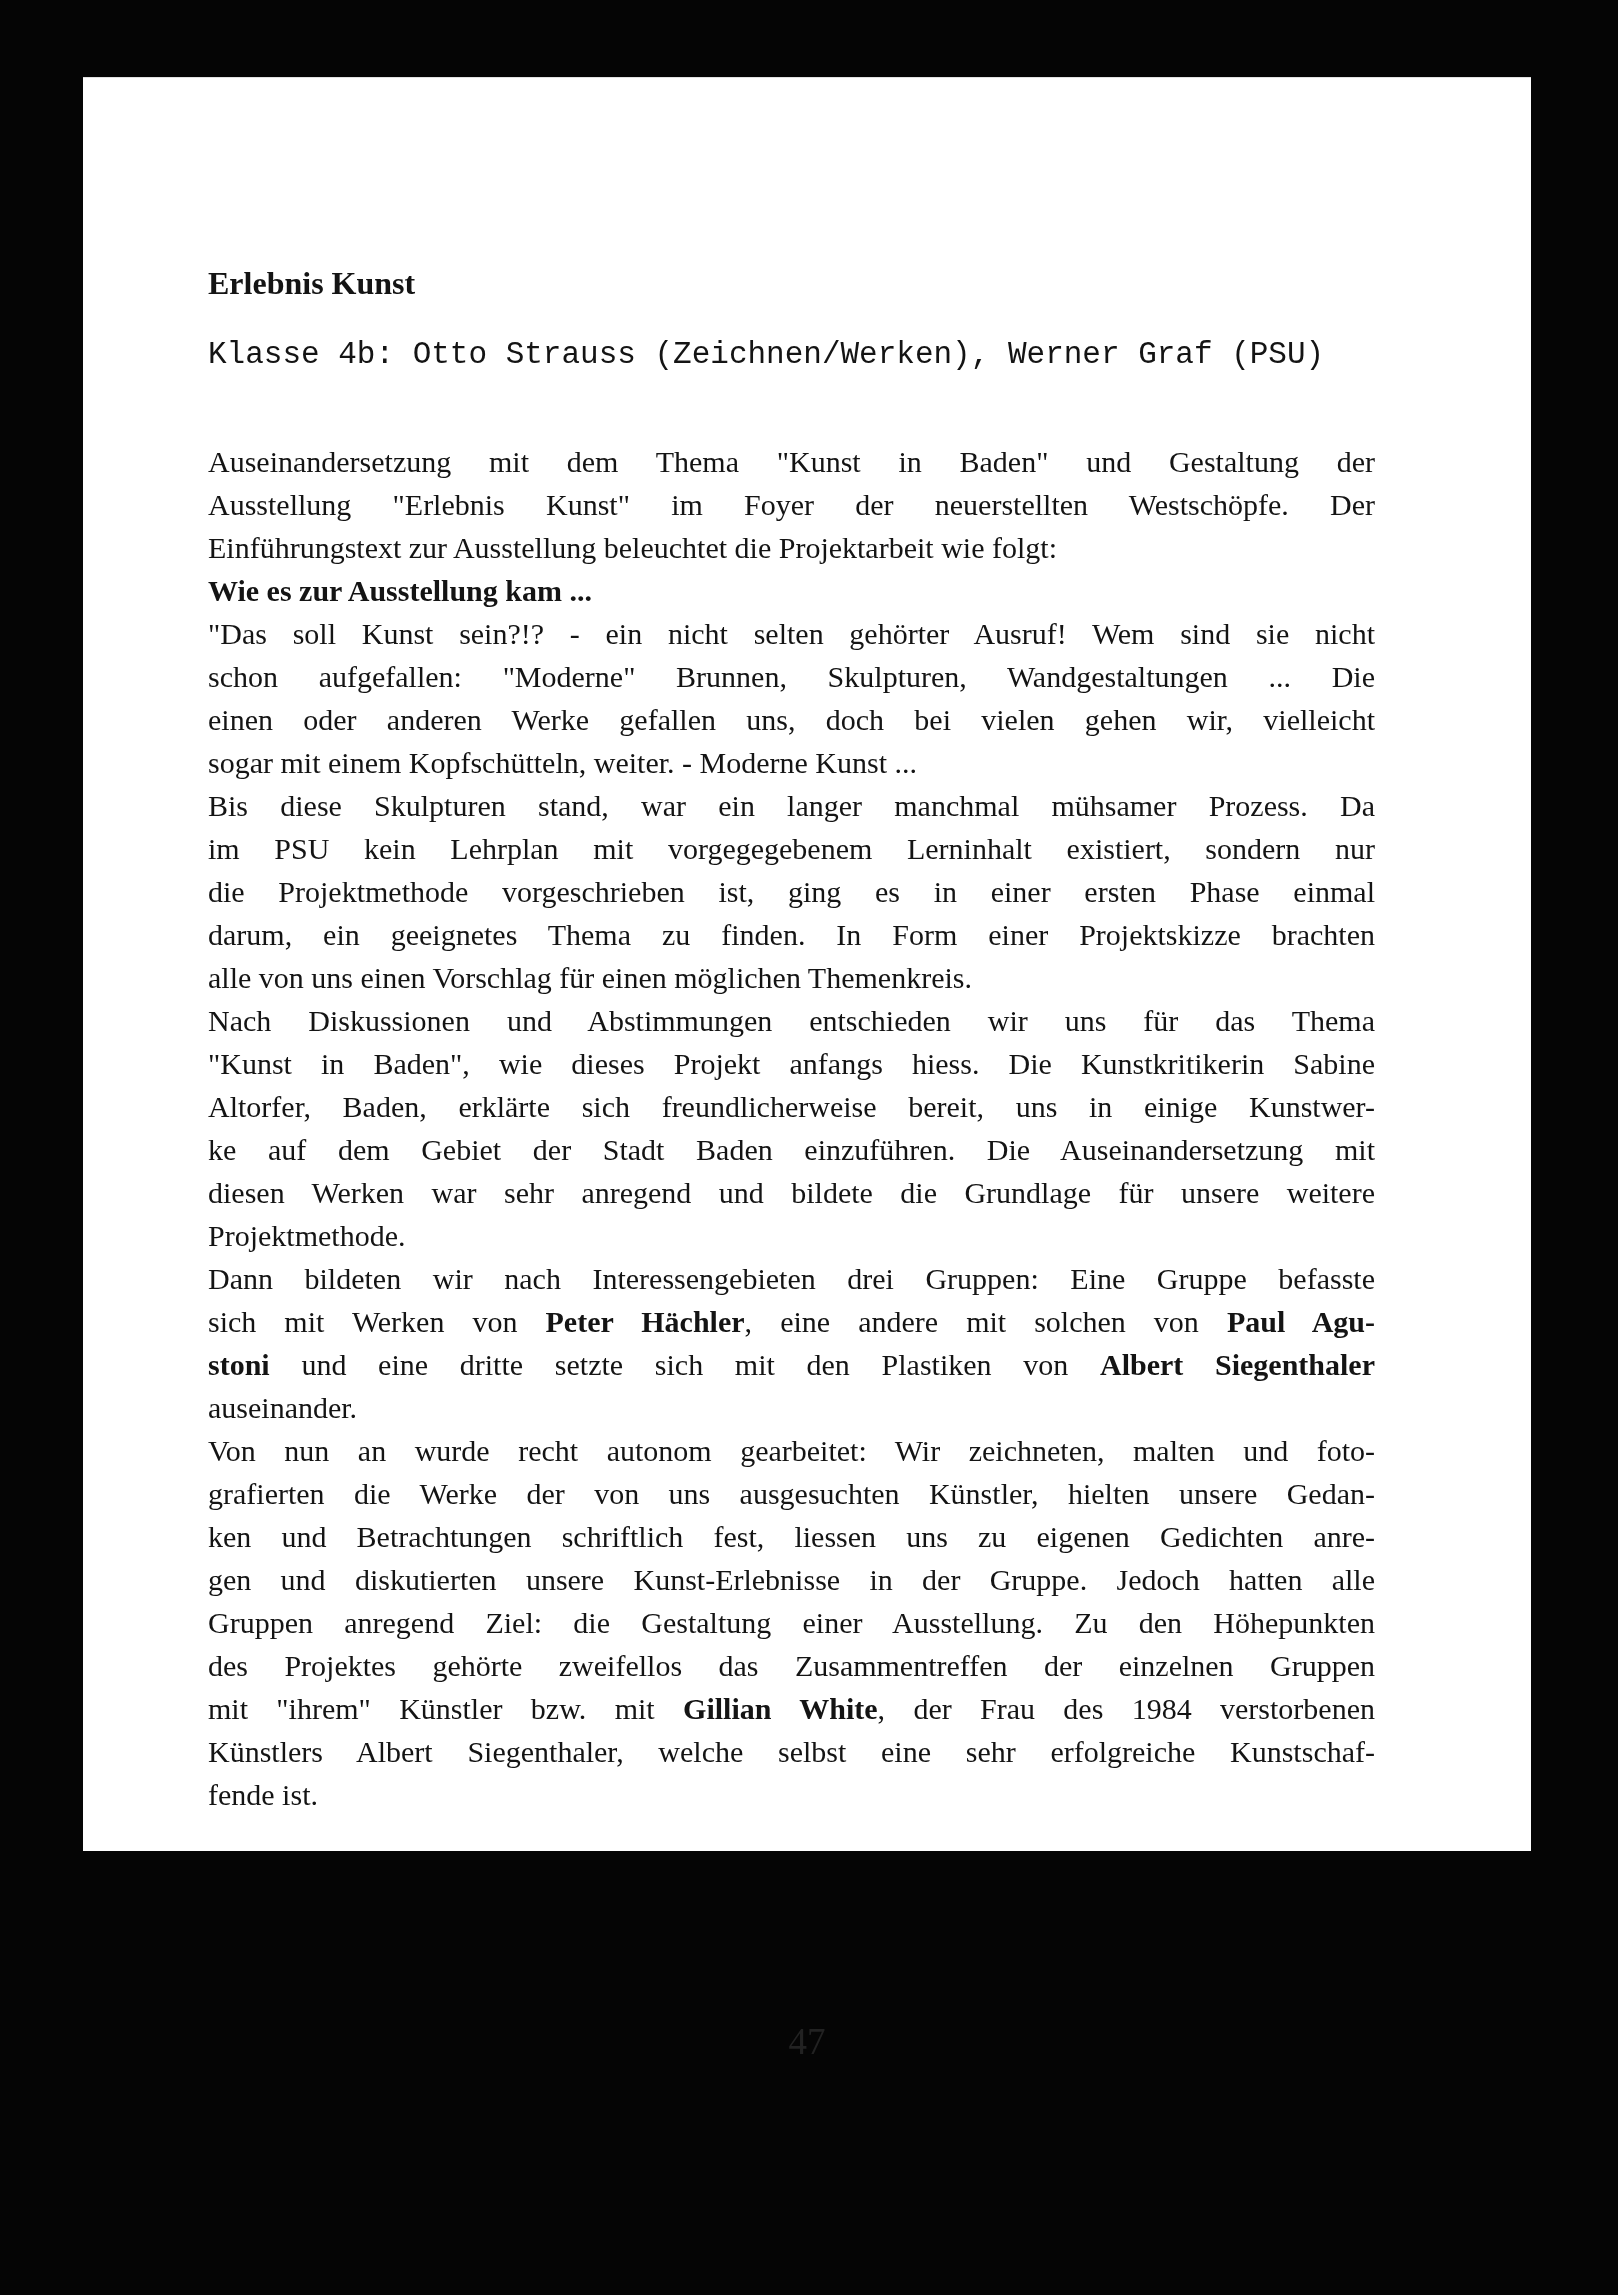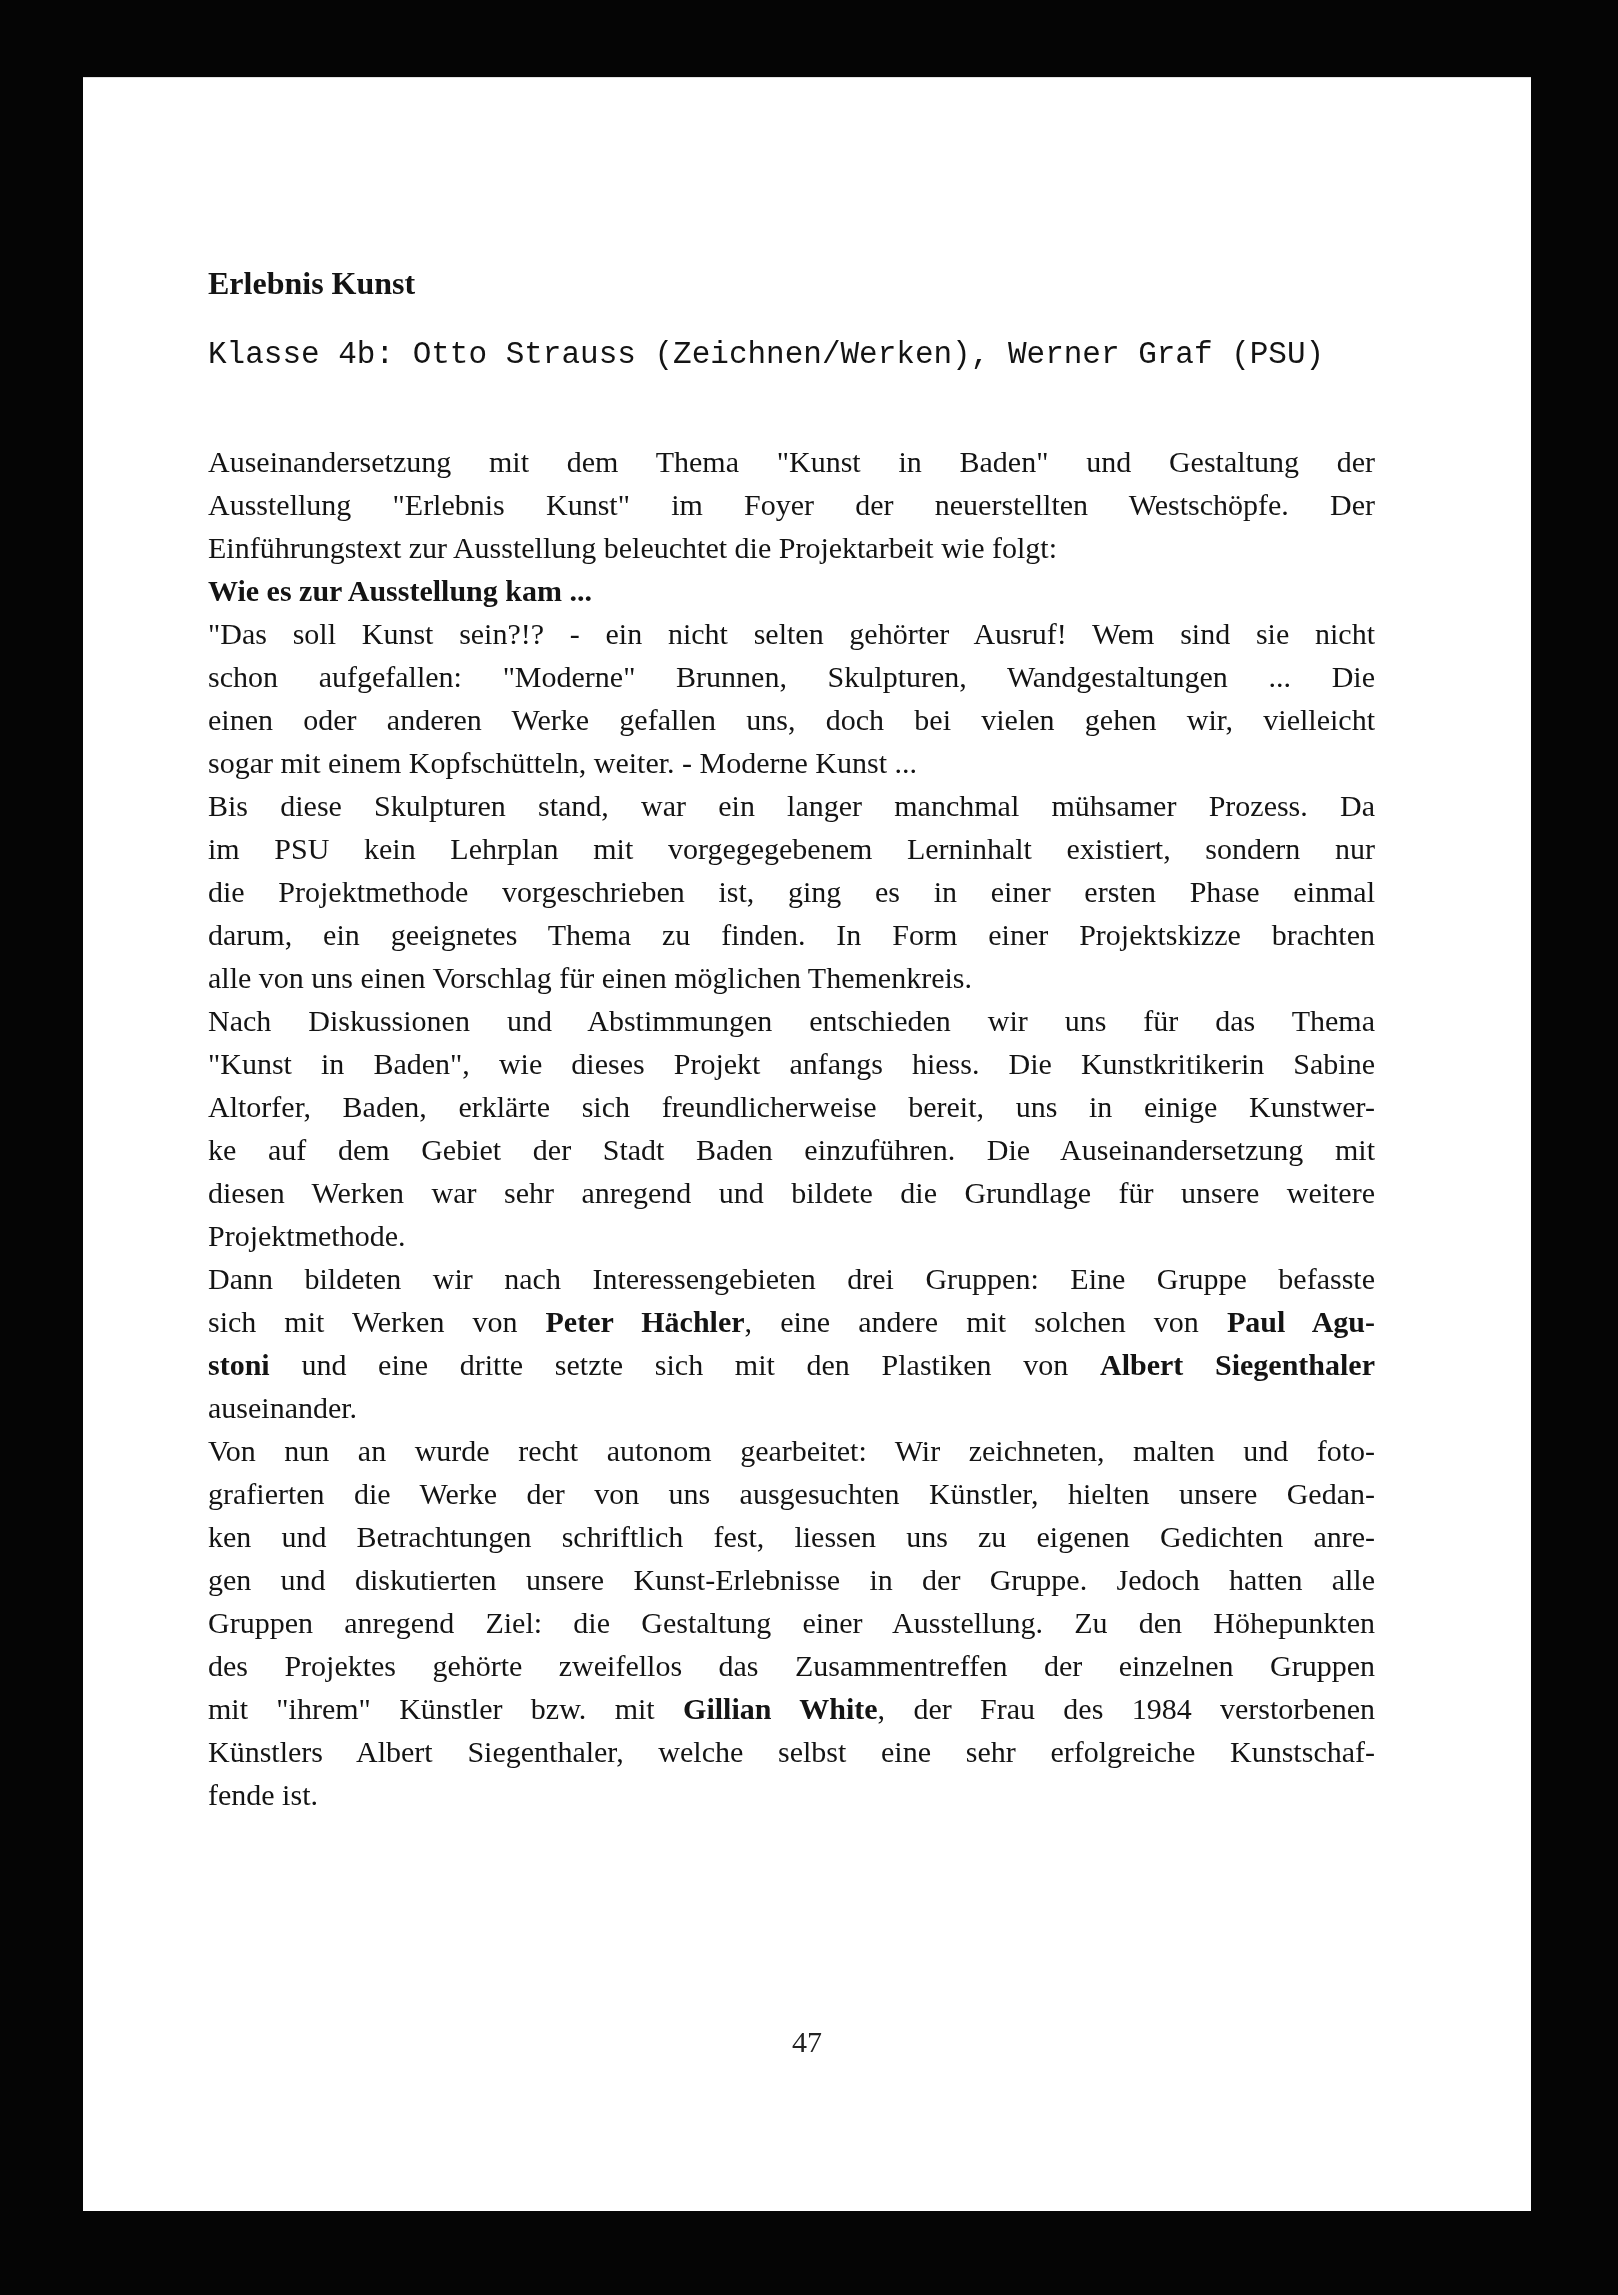--- a/index.html
+++ b/index.html
@@ -13,21 +13,21 @@
       position: relative;
       overflow: hidden;
       font-family: "Liberation Serif", "DejaVu Serif", serif;
       color: #141414;
     }
     .page {
       position: absolute;
       left: 83px;
       top: 77px;
       width: 1448px;
-      height: 2134px;
+      height: 1774px;
       background: #ffffff;
       box-shadow: inset 0 0.8px 0 #d8d8d8;
     }
     .title {
       position: absolute;
       left: 125px;
       top: 186px;
       font-size: 32px;
       font-weight: bold;
       line-height: 40px;
@@ -63,21 +63,21 @@
     }
     .line b {
       font-weight: bold;
     }
     .pagenum {
       position: absolute;
       left: 0;
       width: 1448px;
       top: 1947px;
       text-align: center;
-      font-size: 30px;
+      font-size: 37px;
       line-height: 36px;
       color: #222;
     }
   </style>
 </head>
 <body>
 
 <div class="page">
   <div class="title">Erlebnis Kunst</div>
   <div class="subtitle">Klasse 4b: Otto Strauss (Zeichnen/Werken), Werner Graf (PSU)</div>

